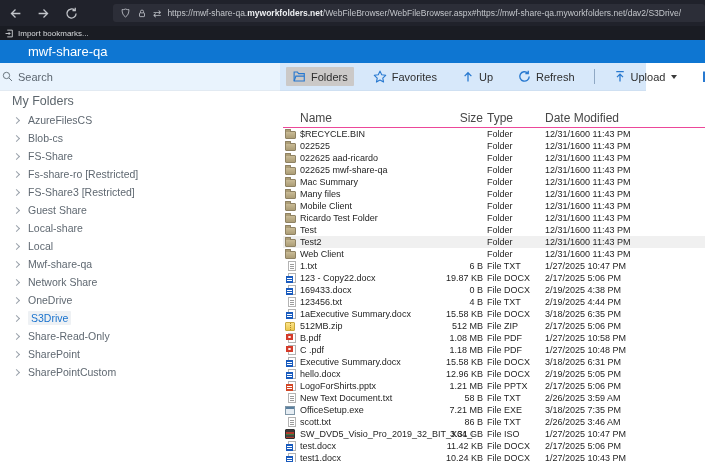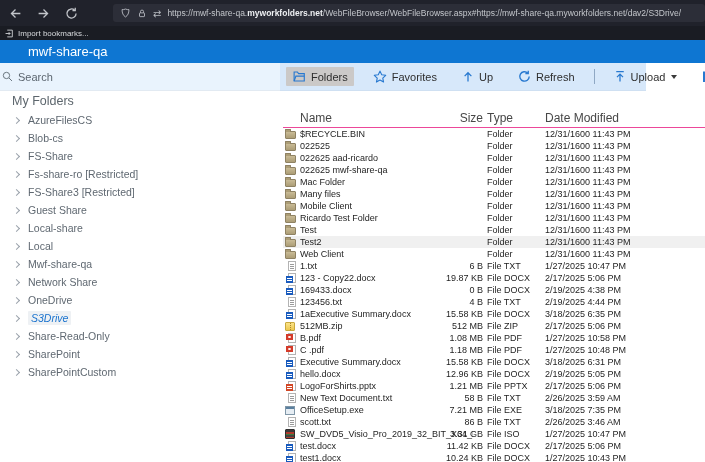--- a/index.html
+++ b/index.html
@@ -33,21 +33,21 @@
   .tbtn.active{background:#cbc9c8;}
   .tsep{width:1px;height:15px;background:#8fa8c4;flex:none;}
   .caret{width:0;height:0;border-left:3px solid transparent;border-right:3px solid transparent;border-top:4px solid #3a3a3a;display:inline-block;margin-left:1px;}
 
   
   .sidebar{position:absolute;top:91px;left:0;width:280px;bottom:0;background:#fff;overflow:hidden;}
   .side-title{height:20px;line-height:20px;padding-left:12px;font-size:12.5px;color:#5d666d;}
   .side-item{height:18px;display:flex;align-items:center;padding-left:14px;cursor:pointer;}
   .chev{width:4px;height:4px;border-top:1px solid #9aa2ab;border-right:1px solid #9aa2ab;transform:rotate(45deg);margin-right:9px;flex:none;}
   .side-label{font-size:10.5px;color:#5f6871;white-space:nowrap;}
-  .side-item.sel .side-label{background:#eef1f4;color:#1872ce;padding:1px 3px;border-radius:1px;font-style:italic;}
+  .side-item.sel .side-label{background:#eef1f4;color:#1872ce;padding:1px 3px;border-radius:1px;}
 
   
   .file-pane{position:absolute;top:91px;left:283px;right:0;bottom:0;background:#fff;overflow:hidden;}
   .fhead{position:relative;height:17px;line-height:17px;font-size:12px;color:#474747;border-bottom:1px solid #ec4899;margin-top:19px;}
   .fhead .c-name{left:17px;}
   .frow{position:relative;height:12px;line-height:12px;font-size:9px;color:#1e1e1e;}
   .frow.sel{background:#f0f0f0;}
   .c-name{position:absolute;left:17px;right:232px;white-space:nowrap;overflow:hidden;}
   .c-size{position:absolute;right:222px;width:80px;text-align:right;white-space:nowrap;}
   .c-type{position:absolute;left:204px;width:56px;white-space:nowrap;overflow:hidden;}
@@ -273,21 +273,21 @@
         </div>
         <div class="frow">
           <span class="fi fi-folder"></span>
           <span class="c-name">022625 mwf-share-qa</span>
           <span class="c-size"></span>
           <span class="c-type">Folder</span>
           <span class="c-date">12/31/1600 11:43 PM</span>
         </div>
         <div class="frow">
           <span class="fi fi-folder"></span>
-          <span class="c-name">Mac Folder</span>
+          <span class="c-name">Mac Summary</span>
           <span class="c-size"></span>
           <span class="c-type">Folder</span>
           <span class="c-date">12/31/1600 11:43 PM</span>
         </div>
         <div class="frow">
           <span class="fi fi-folder"></span>
           <span class="c-name">Many files</span>
           <span class="c-size"></span>
           <span class="c-type">Folder</span>
           <span class="c-date">12/31/1600 11:43 PM</span>

